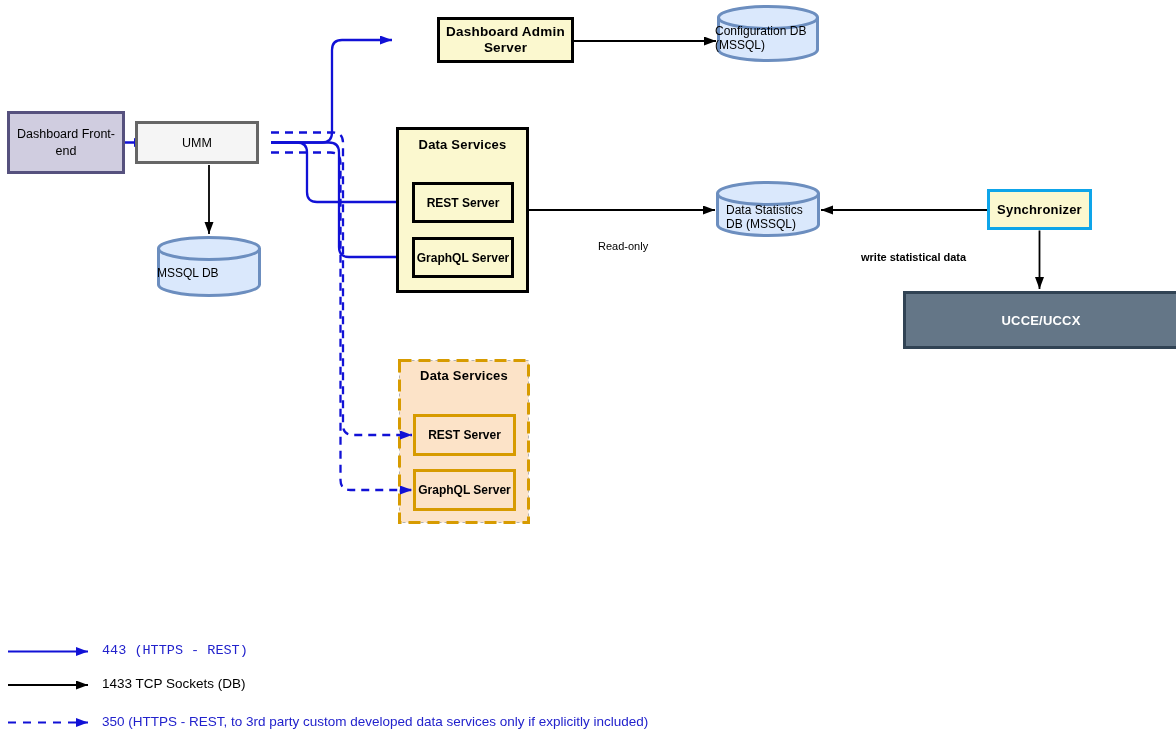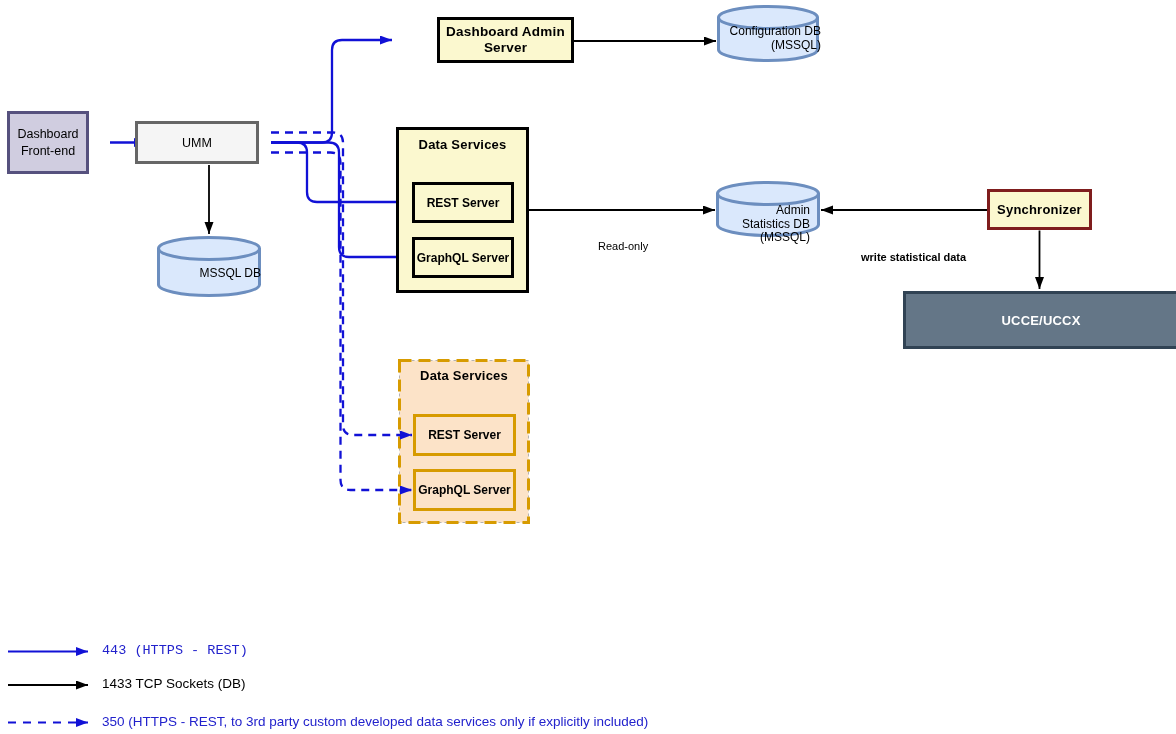--- a/index.html
+++ b/index.html
@@ -31,21 +31,21 @@
     text-align: center;
     z-index: 2;
     color: #000000;
   }
   .lbl {
     display: block;
     width: 100%;
     text-align: center;
   }
   .node-frontend {
-    left: 7px; top: 111px; width: 82px; height: 63px;
+    left: 7px; top: 111px; width: 118px; height: 63px;
     background: #d0cde0;
     border: 3px solid #56517e;
     font-size: 12.5px; line-height: 17px;
   }
   .node-umm {
     left: 135px; top: 121px; width: 124px; height: 43px;
     background: #f5f5f5;
     border: 3px solid #666666;
     font-size: 12.5px;
   }
@@ -89,36 +89,36 @@
   .node-inner-orange {
     font-size: 12px; font-weight: bold;
     background: #fce3c8;
     border: 3.5px solid #d79b00;
   }
   .node-rest2 { left: 413px; top: 414px; width: 103px; height: 42px; }
   .node-gql2  { left: 413px; top: 469px; width: 103px; height: 42px; }
   .node-sync {
     left: 987px; top: 189px; width: 105px; height: 41px;
     background: #fbf8cf;
-    border: 3px solid #7f1d1d;
+    border: 3px solid #0ea5e9;
     font-size: 13px; font-weight: bold;
     letter-spacing: 0.2px;
   }
   .node-ucce {
     left: 903px; top: 291px; width: 276px; height: 58px;
     background: #647687;
     border: 3px solid #314354;
     color: #ffffff;
     font-size: 13px; font-weight: bold;
     letter-spacing: 0.2px;
   }
   .cyl-label {
     position: absolute;
     z-index: 2;
-    text-align: right;
+    text-align: left;
     color: #000000;
     font-size: 12px;
     line-height: 13.5px;
   }
   .cyl-mssql  { left: 157px; top: 267px; width: 104px; }
   .cyl-config { left: 715px; top: 25px;  width: 106px; }
   .cyl-stats  { left: 726px; top: 204px; width: 84px; }
   .edge-label {
     position: absolute;
     z-index: 3;
@@ -231,21 +231,21 @@
   <div class="node node-sync">
     <span class="lbl">Synchronizer</span>
   </div>
 
   <div class="node node-ucce">
     <span class="lbl">UCCE/UCCX</span>
   </div>
 
   <div class="cyl-label cyl-mssql">MSSQL DB</div>
   <div class="cyl-label cyl-config">Configuration DB (MSSQL)</div>
-  <div class="cyl-label cyl-stats">Admin Statistics DB (MSSQL)</div>
+  <div class="cyl-label cyl-stats">Data Statistics DB (MSSQL)</div>
 
   <div class="edge-label edge-label-readonly">Read-only</div>
   <div class="edge-label edge-label-write">write statistical data</div>
 
   <div class="legend-label blue legend-1">443 (HTTPS - REST)</div>
   <div class="legend-label black legend-2">1433 TCP Sockets (DB)</div>
   <div class="legend-label blue legend-3">350 (HTTPS - REST, to 3rd party custom developed data services only if explicitly included)</div>
 
 </div>
 

